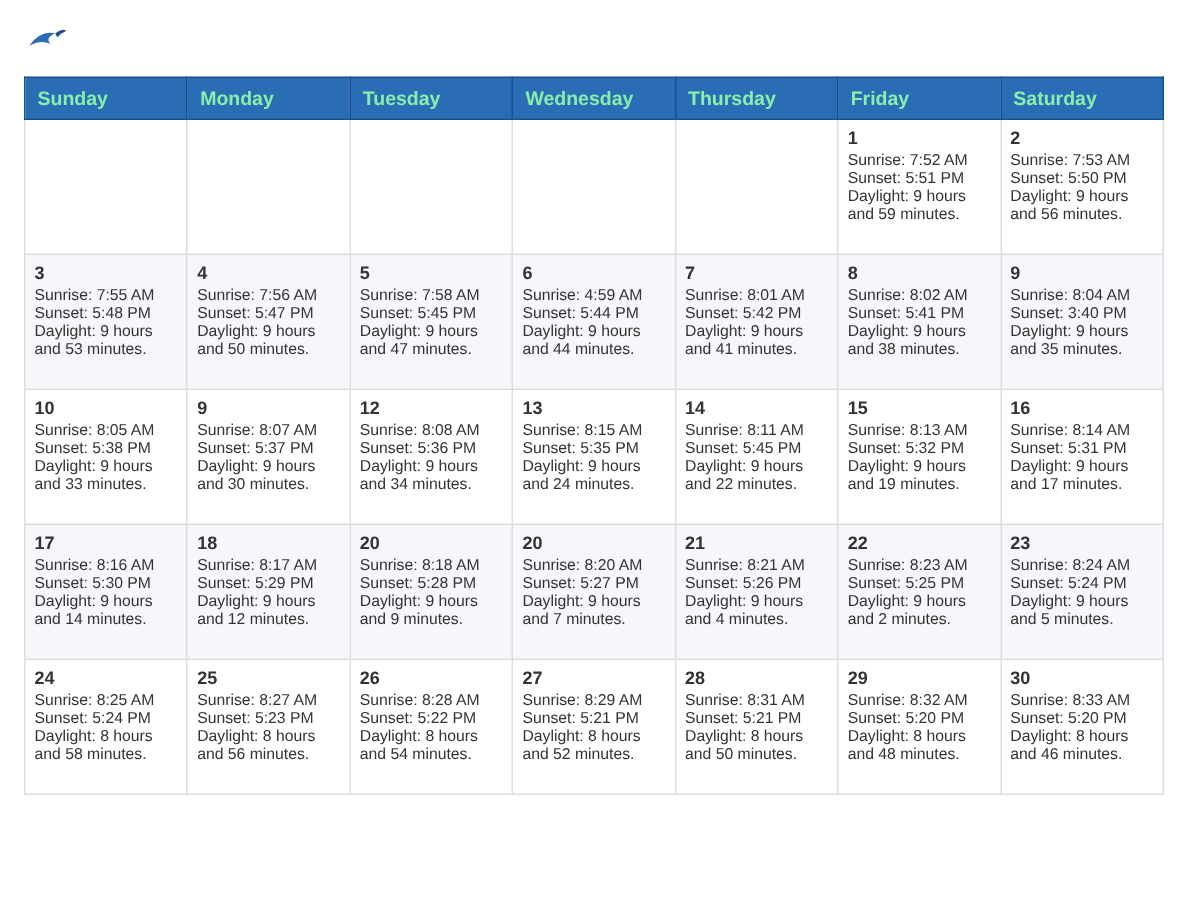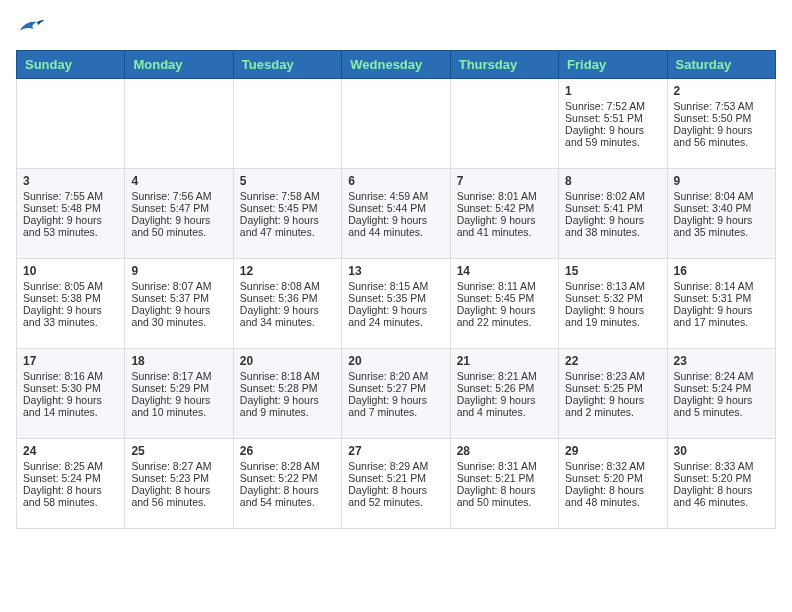--- a/index.html
+++ b/index.html
@@ -211,21 +211,21 @@
         <td>
           <span class="day-num">17</span>
           <div>Sunrise: 8:16 AM</div>
           <div>Sunset: 5:30 PM</div>
           <div>Daylight: 9 hours and 14 minutes.</div>
         </td>
         <td>
           <span class="day-num">18</span>
           <div>Sunrise: 8:17 AM</div>
           <div>Sunset: 5:29 PM</div>
-          <div>Daylight: 9 hours and 10 minutes.</div>
+          <div>Daylight: 9 hours and 12 minutes.</div>
         </td>
         <td>
           <span class="day-num">20</span>
           <div>Sunrise: 8:18 AM</div>
           <div>Sunset: 5:28 PM</div>
           <div>Daylight: 9 hours and 9 minutes.</div>
         </td>
         <td>
           <span class="day-num">20</span>
           <div>Sunrise: 8:20 AM</div>

